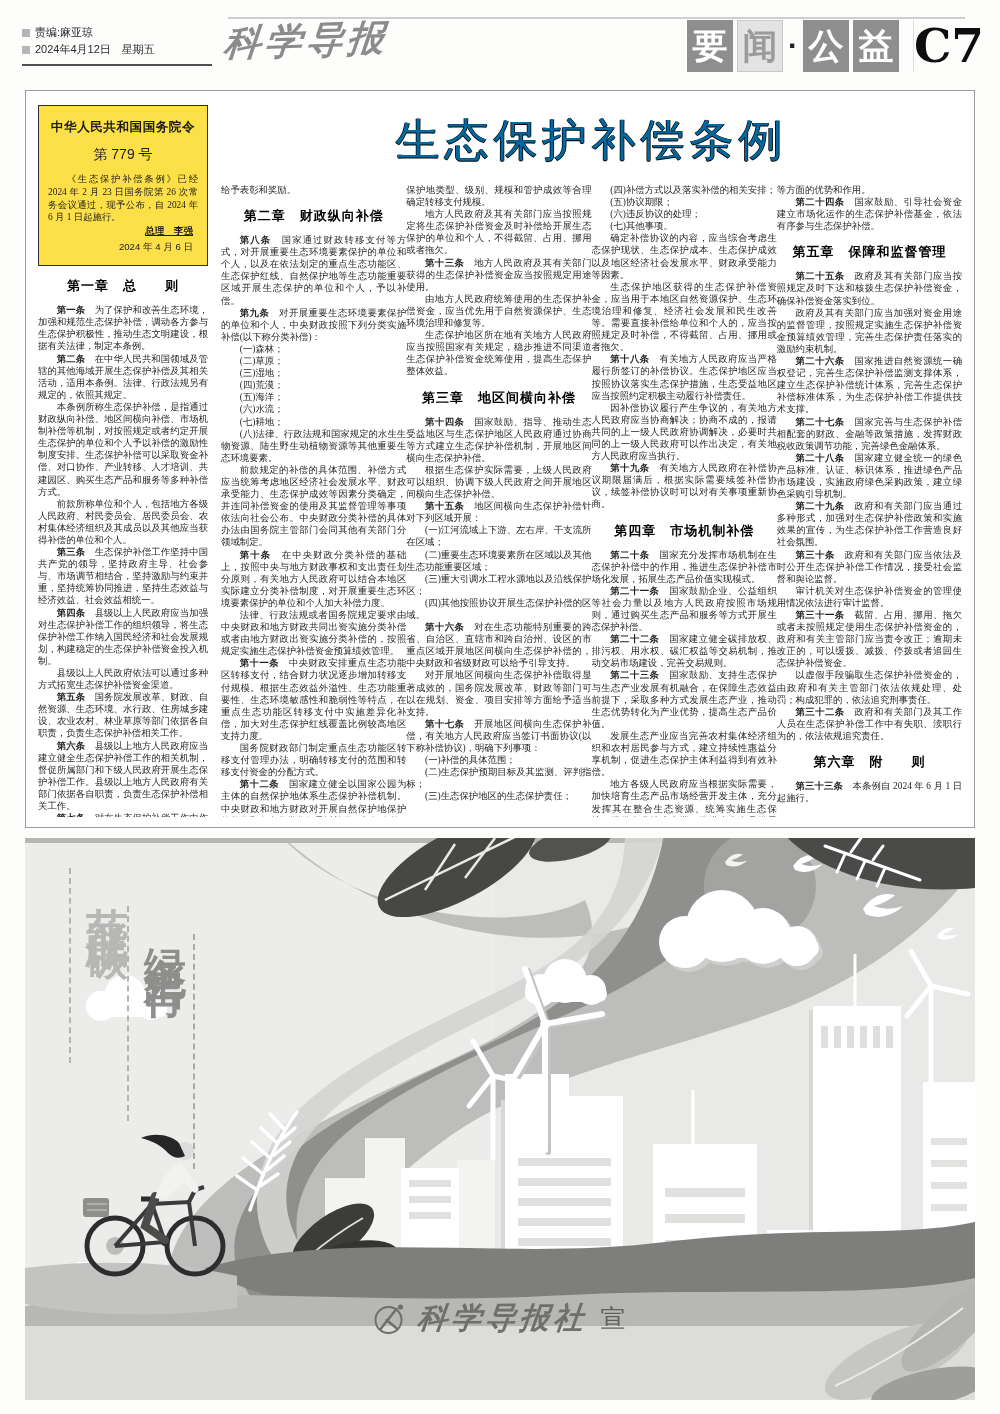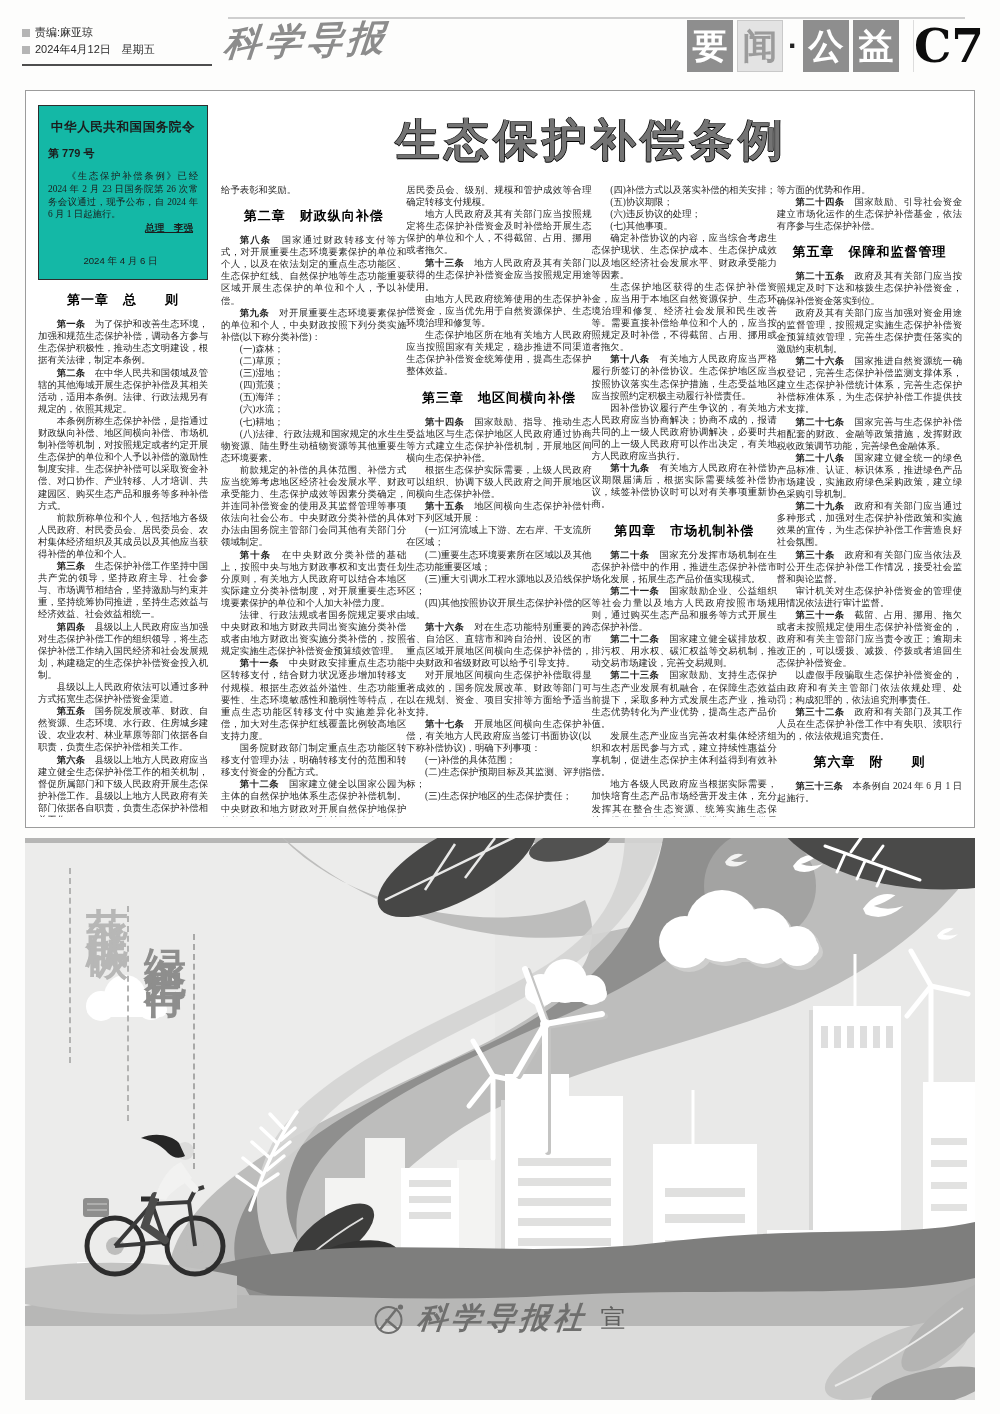--- a/index.html
+++ b/index.html
@@ -16,37 +16,37 @@
   #secrow { position:absolute; right:16px; top:20px; display:flex; align-items:center; gap:4px; }
   .secbox { width:46px; height:52px; display:flex; align-items:center; justify-content:center; font-size:35px; font-weight:900; background:#8e8e8e; color:#fff; }
   .secbox.light { background:#e3e3e3; color:#9b9b9b; border:1px solid #c9c9c9; }
   .secdot { font-size:30px; font-weight:900; color:#222; margin:0 1px; line-height:52px; }
   #pageno { font-family:"DejaVu Serif","Liberation Serif",serif; font-size:47px; font-weight:bold; color:#0d0d0d; margin-left:10px; border-left:1px solid #ddd; line-height:52px; }
 
   
   #artbox { position:absolute; left:25px; top:90px; width:950px; height:738px; border:1px solid #9c9c9c; background:#fff; padding:14px 12px 10px; display:flex; gap:13px; }
   .colnarrow { width:170px; flex:none; overflow:hidden; }
   #rightzone { flex:1; display:flex; flex-direction:column; min-width:0; }
-  #bigtitle { text-align:center; font-size:44px; font-weight:700; letter-spacing:5px; color:#737373; padding:6px 0 14px;
+  #bigtitle { text-align:center; font-size:44px; font-weight:400; letter-spacing:5px; color:#0369a1; padding:6px 0 14px;
               text-shadow:0.7px 0 0 #000,-0.7px 0 0 #000,0 0.5px 0 #000; }
   #colszone { flex:1; display:flex; overflow:hidden; }
   .txtcol { flex:1; min-width:0; overflow:hidden; }
 
   .para { font-size:9.4px; line-height:12.1px; text-align:justify; text-indent:2em; color:#1f1f1f;
           font-family:"Liberation Serif","DejaVu Serif",serif; }
   .para b { font-family:"Liberation Sans","DejaVu Sans",sans-serif; }
   .para.cont { text-indent:0; }
   .chap { text-align:center; font-weight:900; font-size:13px; margin:11px 0 9px; letter-spacing:1px; color:#000; }
 
-  #orderbox { border:1.5px solid #2e2e2e; padding:13px 9px 11px; margin-bottom:7px; background:#14b8a6; }
+  #orderbox { border:1.5px solid #2e2e2e; padding:13px 9px 11px; margin-bottom:7px; background:#fde047; }
   .ob-title { text-align:center; font-weight:900; font-size:12.6px; letter-spacing:0.5px; }
-  .ob-num { text-align:left; font-size:11px; font-weight:700; margin:10px 0 9px; }
+  .ob-num { text-align:center; font-size:14px; font-weight:400; margin:10px 0 9px; }
   .ob-body { font-size:9.4px; line-height:12.8px; text-indent:2em; text-align:justify; font-family:"Liberation Serif","DejaVu Serif",serif; }
   .ob-sign { text-align:right; font-size:9.6px; margin-top:1px; padding-right:5px; font-weight:700;text-decoration:underline; }
-  .ob-date { text-align:center; font-size:9.6px; margin-top:20px; padding-right:5px; }
+  .ob-date { text-align:right; font-size:9.6px; margin-top:3px; padding-right:5px; }
 
   
   #poster { position:absolute; left:25px; top:838px; width:950px; height:562px; background:#e9e9e8; overflow:hidden; }
   #scene { position:absolute; left:0; top:0; width:950px; height:562px; }
   .slogan { position:absolute; writing-mode:vertical-rl; text-orientation:upright; font-weight:700; letter-spacing:10px; }
   #slogan1 { left:54px; top:36px; font-size:42px; color:#b7b7b6; }
   #slogan2 { left:112px; top:76px; font-size:42px; color:#8e8e8d; }
   .vdash { position:absolute; width:0; border-left:2px dashed #b3b3b2; }
   #d1 { left:44px; top:30px; height:195px; }
   #d2 { left:102px; top:68px; height:215px; }
@@ -122,21 +122,21 @@
           <div class="para">(七)耕地；</div>
           <div class="para">(八)法律、行政法规和国家规定的水生生物资源、陆生野生动植物资源等其他重要生态环境要素。</div>
           <div class="para">前款规定的补偿的具体范围、补偿方式应当统筹考虑地区经济社会发展水平、财政承受能力、生态保护成效等因素分类确定，并连同补偿资金的使用及其监督管理等事项依法向社会公布。中央财政分类补偿的具体办法由国务院主管部门会同其他有关部门分领域制定。</div>
           <div class="para"><b>第十条　</b>在中央财政分类补偿的基础上，按照中央与地方财政事权和支出责任划分原则，有关地方人民政府可以结合本地区实际建立分类补偿制度，对开展重要生态环境要素保护的单位和个人加大补偿力度。</div>
           <div class="para">法律、行政法规或者国务院规定要求由中央财政和地方财政共同出资实施分类补偿或者由地方财政出资实施分类补偿的，按照规定实施生态保护补偿资金预算绩效管理。</div>
           <div class="para"><b>第十一条　</b>中央财政安排重点生态功能区转移支付，结合财力状况逐步增加转移支付规模。根据生态效益外溢性、生态功能重要性、生态环境敏感性和脆弱性等特点，在重点生态功能区转移支付中实施差异化补偿，加大对生态保护红线覆盖比例较高地区支持力度。</div>
           <div class="para">国务院财政部门制定重点生态功能区转移支付管理办法，明确转移支付的范围和转移支付资金的分配方式。</div>
           <div class="para"><b>第十二条　</b>国家建立健全以国家公园为主体的自然保护地体系生态保护补偿机制。中央财政和地方财政对开展自然保护地保护的单位和个人分类分级予以补偿，根据自然</div>
         </div>
       <div class="txtcol">
-          <div class="para cont">居民委员会、级别、规模和管护成效等合理确定转移支付规模。</div>
+          <div class="para cont">保护地类型、级别、规模和管护成效等合理确定转移支付规模。</div>
           <div class="para">地方人民政府及其有关部门应当按照规定将生态保护补偿资金及时补偿给开展生态保护的单位和个人，不得截留、占用、挪用或者拖欠。</div>
           <div class="para"><b>第十三条　</b>地方人民政府及其有关部门获得的生态保护补偿资金应当按照规定用途使用。</div>
           <div class="para">由地方人民政府统筹使用的生态保护补偿资金，应当优先用于自然资源保护、生态环境治理和修复等。</div>
           <div class="para">生态保护地区所在地有关地方人民政府应当按照国家有关规定，稳步推进不同渠道生态保护补偿资金统筹使用，提高生态保护整体效益。</div>
           <div class="chap">第三章　地区间横向补偿</div>
           <div class="para"><b>第十四条　</b>国家鼓励、指导、推动生态受益地区与生态保护地区人民政府通过协商等方式建立生态保护补偿机制，开展地区间横向生态保护补偿。</div>
           <div class="para">根据生态保护实际需要，上级人民政府可以组织、协调下级人民政府之间开展地区间横向生态保护补偿。</div>
           <div class="para"><b>第十五条　</b>地区间横向生态保护补偿针对下列区域开展：</div>
           <div class="para">(一)江河流域上下游、左右岸、干支流所在区域；</div>
           <div class="para">(二)重要生态环境要素所在区域以及其他生态功能重要区域；</div>

